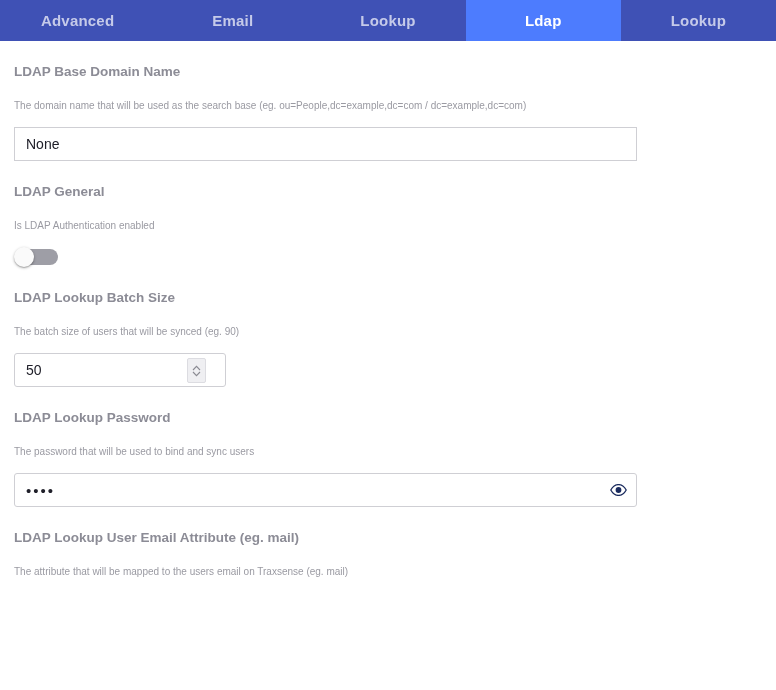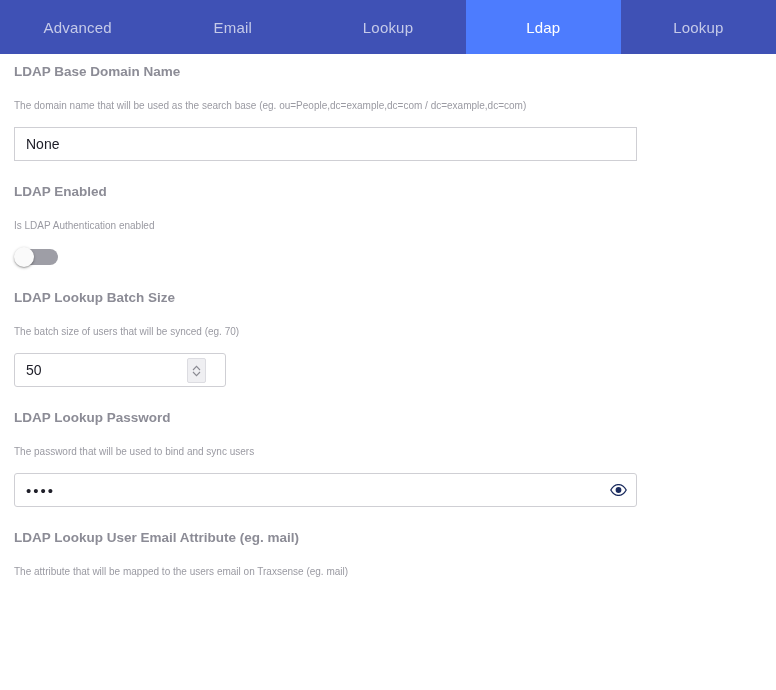--- a/index.html
+++ b/index.html
@@ -20,23 +20,23 @@
     display: flex;
     width: 100%;
     height: 41px;
     background: #3f51b5;
   }
   .tab {
     flex: 1 1 0;
     display: flex;
     align-items: center;
     justify-content: center;
-    height: 54px;
+    height: 41px;
     font-size: 15px;
-    font-weight: normal;
+    font-weight: bold;
     letter-spacing: 0.2px;
     color: #c5cae9;
     background: #3f51b5;
     cursor: pointer;
     user-select: none;
     box-sizing: border-box;
   }
   .tab.active {
     background: #4d7cfe;
     color: #ffffff;
@@ -199,31 +199,31 @@
 
 <div class="content">
 
   <div class="field">
     <div class="field-label">LDAP Base Domain Name</div>
     <div class="field-desc">The domain name that will be used as the search base (eg. ou=People,dc=example,dc=com / dc=example,dc=com)</div>
     <input class="text-input" type="text" value="None" style="">
   </div>
 
   <div class="field">
-    <div class="field-label">LDAP Enabled</div>
+    <div class="field-label">LDAP General</div>
     <div class="field-desc">Is LDAP Authentication enabled</div>
     <div class="toggle">
       <div class="toggle-track"></div>
       <div class="toggle-knob"></div>
     </div>
   </div>
 
   <div class="field">
     <div class="field-label">LDAP Lookup Batch Size</div>
-    <div class="field-desc">The batch size of users that will be synced (eg. 70)</div>
+    <div class="field-desc">The batch size of users that will be synced (eg. 90)</div>
     <div class="number-wrap">
       <input class="number-input" type="text" value="50" style="">
       <div class="spinner">
         <svg width="9" height="6" viewBox="0 0 9 6">
           <path d="M1 5 L4.5 1.3 L8 5" fill="none" stroke="#8a8a92" stroke-width="1.1"></path>
         </svg>
         <svg width="9" height="6" viewBox="0 0 9 6">
           <path d="M1 1 L4.5 4.7 L8 1" fill="none" stroke="#8a8a92" stroke-width="1.1"></path>
         </svg>
       </div>

